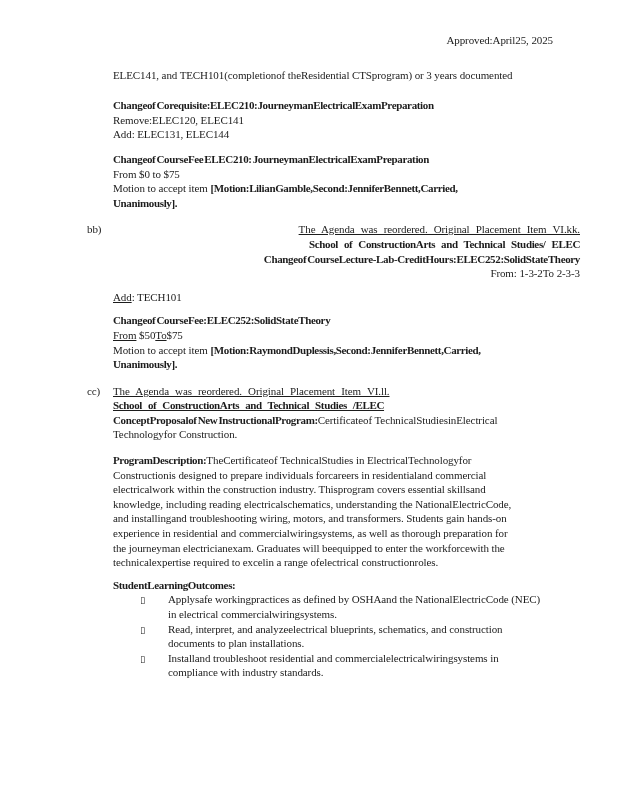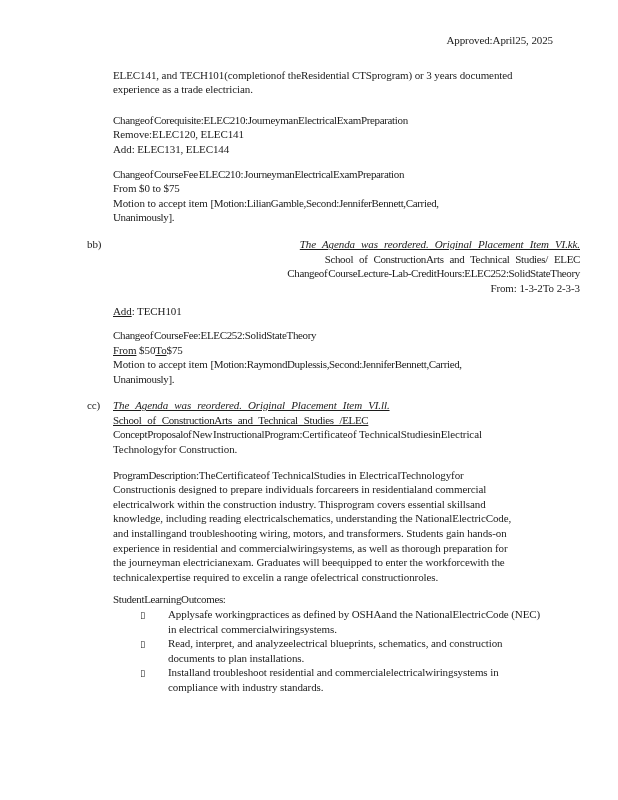--- a/index.html
+++ b/index.html
@@ -6,23 +6,23 @@
   body{
     width:618px;height:800px;
     font-family:"Liberation Serif","DejaVu Serif",serif;
     font-size:11px;line-height:14.6px;
     color:#1c1c1c;letter-spacing:-0.1px;
     overflow:hidden;
   }
   .page{position:relative;width:618px;height:800px;}
   .approved{margin:33px 65px 0 4px;text-align:right;}
   .content{margin-left:113px;margin-right:38px;}
-  .b{font-weight:normal;letter-spacing:-0.35px;word-spacing:-1.4px;}
+  .b{font-weight:bold;letter-spacing:-0.35px;word-spacing:-1.4px;}
   .u{text-decoration:underline;}
-  .i{font-style:italic;}
+  .i{}
   .ws{word-spacing:3.5px;}
   .line{white-space:nowrap;}
   .item{position:relative;}
   .item-label{position:absolute;left:-26px;top:0;}
   #intro{margin-top:20px;}
   #coreq{margin-top:16px;}
   #fee210{margin-top:10px;}
   #bb{margin-top:12px;text-align:right;}
   #prereq252{margin-top:9px;}
   #fee252{margin-top:9px;}
@@ -39,21 +39,20 @@
 <body>
 
 <div class="page">
 
   <div class="approved line">Approved:April25, 2025</div>
 
   <div class="content">
 
     <div id="intro">
       <div class="line">ELEC141, and TECH101(completionof theResidential CTSprogram) or 3 years documented</div>
-      <div class="line">experience as a trade electrician.</div>
     </div>
 
     <div id="coreq">
       <div class="line b">Changeof Corequisite:ELEC210:JourneymanElectricalExamPreparation</div>
       <div class="line">Remove:ELEC120, ELEC141</div>
       <div class="line">Add: ELEC131, ELEC144</div>
     </div>
 
     <div id="fee210">
       <div class="line b">Changeof CourseFee ELEC210: JourneymanElectricalExamPreparation</div>

